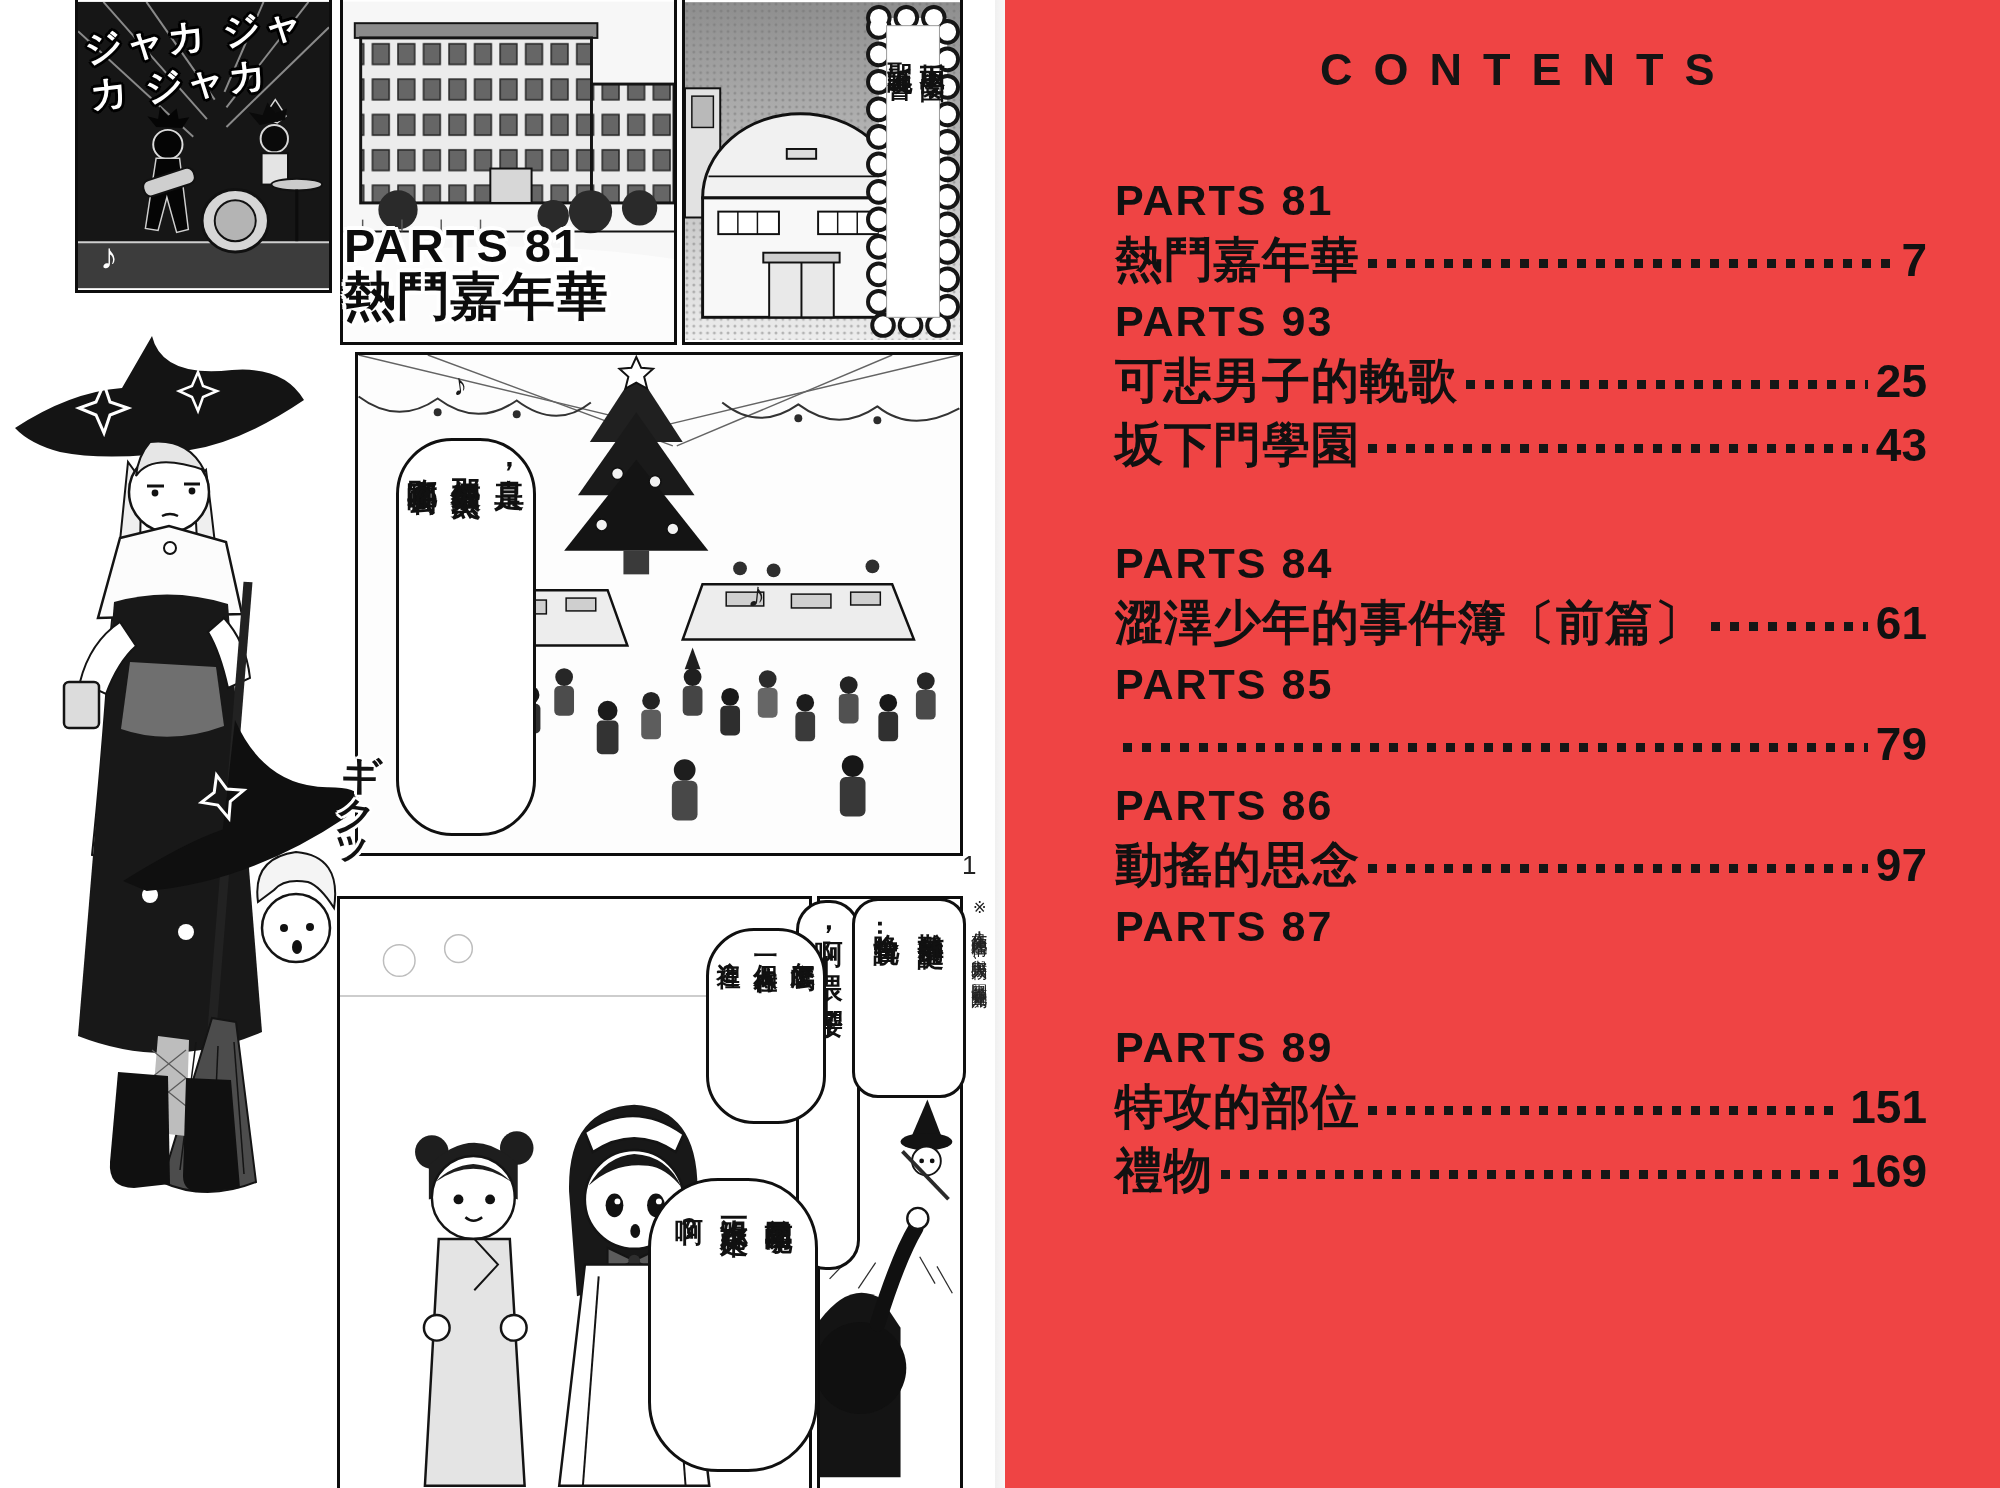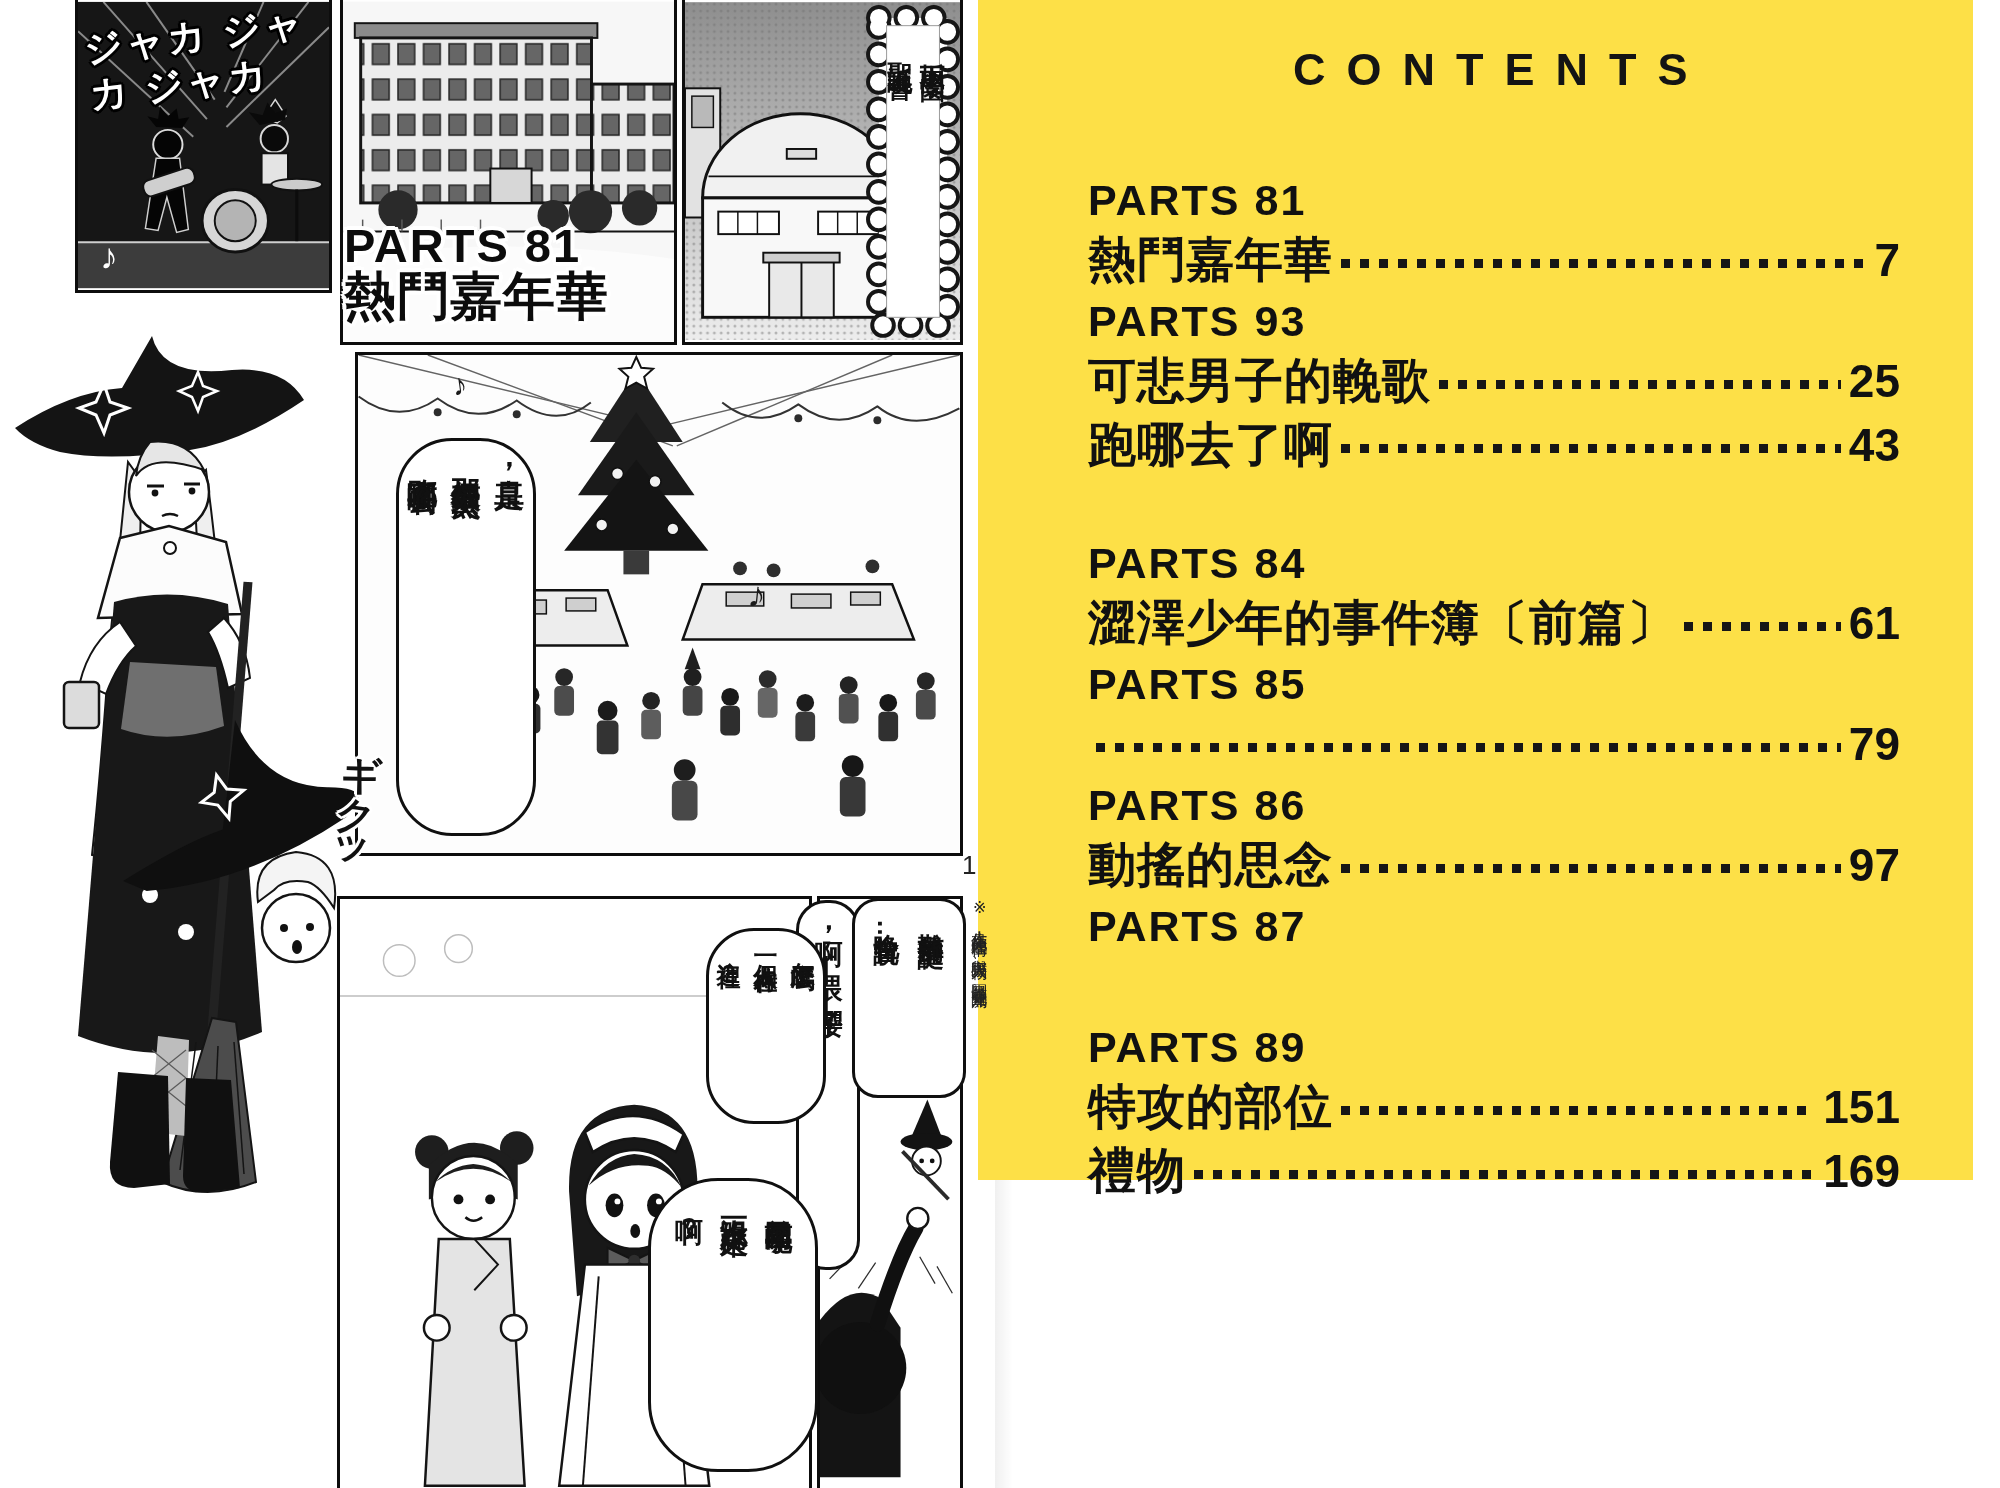--- a/index.html
+++ b/index.html
@@ -52,21 +52,21 @@
     text-shadow:4px 0 #fff,-4px 0 #fff,0 4px #fff,0 -4px #fff,3px 3px #fff,-3px -3px #fff,3px -3px #fff,-3px 3px #fff;}
   .chapter .ctitle{font-size:52px;font-weight:900;letter-spacing:1px;color:#0c0c0c;
     text-shadow:4px 0 #fff,-4px 0 #fff,0 4px #fff,0 -4px #fff,3px 3px #fff,-3px -3px #fff,3px -3px #fff,-3px 3px #fff;}
   
   .sign-text{left:884px;top:42px;height:280px;font-size:25px;line-height:1.3;letter-spacing:4px;font-weight:700;}
   
   .pnum{position:absolute;left:962px;top:850px;font-size:26px;color:#222;z-index:4;}
   .disclaimer{left:970px;top:898px;height:420px;font-size:16px;font-weight:400;
               letter-spacing:1.5px;line-height:1.2;color:#222;}
   
-  .page-right{position:absolute;left:978px;top:0;width:995px;height:1180px;background:#fde047;}
+  .page-right{position:absolute;left:1005px;top:0;width:995px;height:1488px;background:#ef4444;}
   .contents-title{position:absolute;left:315px;top:44px;font-size:45px;font-weight:700;
                   letter-spacing:21px;color:#141414;margin:0;}
   .toc{position:absolute;left:110px;top:172px;width:812px;}
   .toc-entry{height:121px;}
   .toc-part{font-size:43px;font-weight:700;letter-spacing:2px;color:#111;height:57px;
             display:flex;align-items:center;}
   .toc-line{display:flex;align-items:center;height:62px;}
   .toc-title{font-size:48px;font-weight:700;color:#111;white-space:nowrap;letter-spacing:1px;}
   .dots{flex:1;height:9px;margin:6px 8px 0 8px;
         background-image:repeating-linear-gradient(to right,#161616 0 9px,transparent 9px 19px);}
@@ -502,21 +502,21 @@
         <div class="toc-part">PARTS 93</div>
         <div class="toc-line">
           <span class="toc-title">可悲男子的輓歌</span>
           <span class="dots"></span>
           <span class="toc-page">25</span>
         </div>
       </div>
 
       <div class="toc-entry">
         <div class="toc-line">
-          <span class="toc-title">跑哪去了啊</span>
+          <span class="toc-title">坂下門學園</span>
           <span class="dots"></span>
           <span class="toc-page">43</span>
         </div>
       </div>
 
       <div class="toc-entry">
         <div class="toc-part">PARTS 84</div>
         <div class="toc-line">
           <span class="toc-title">澀澤少年的事件簿〔前篇〕</span>
           <span class="dots"></span>

